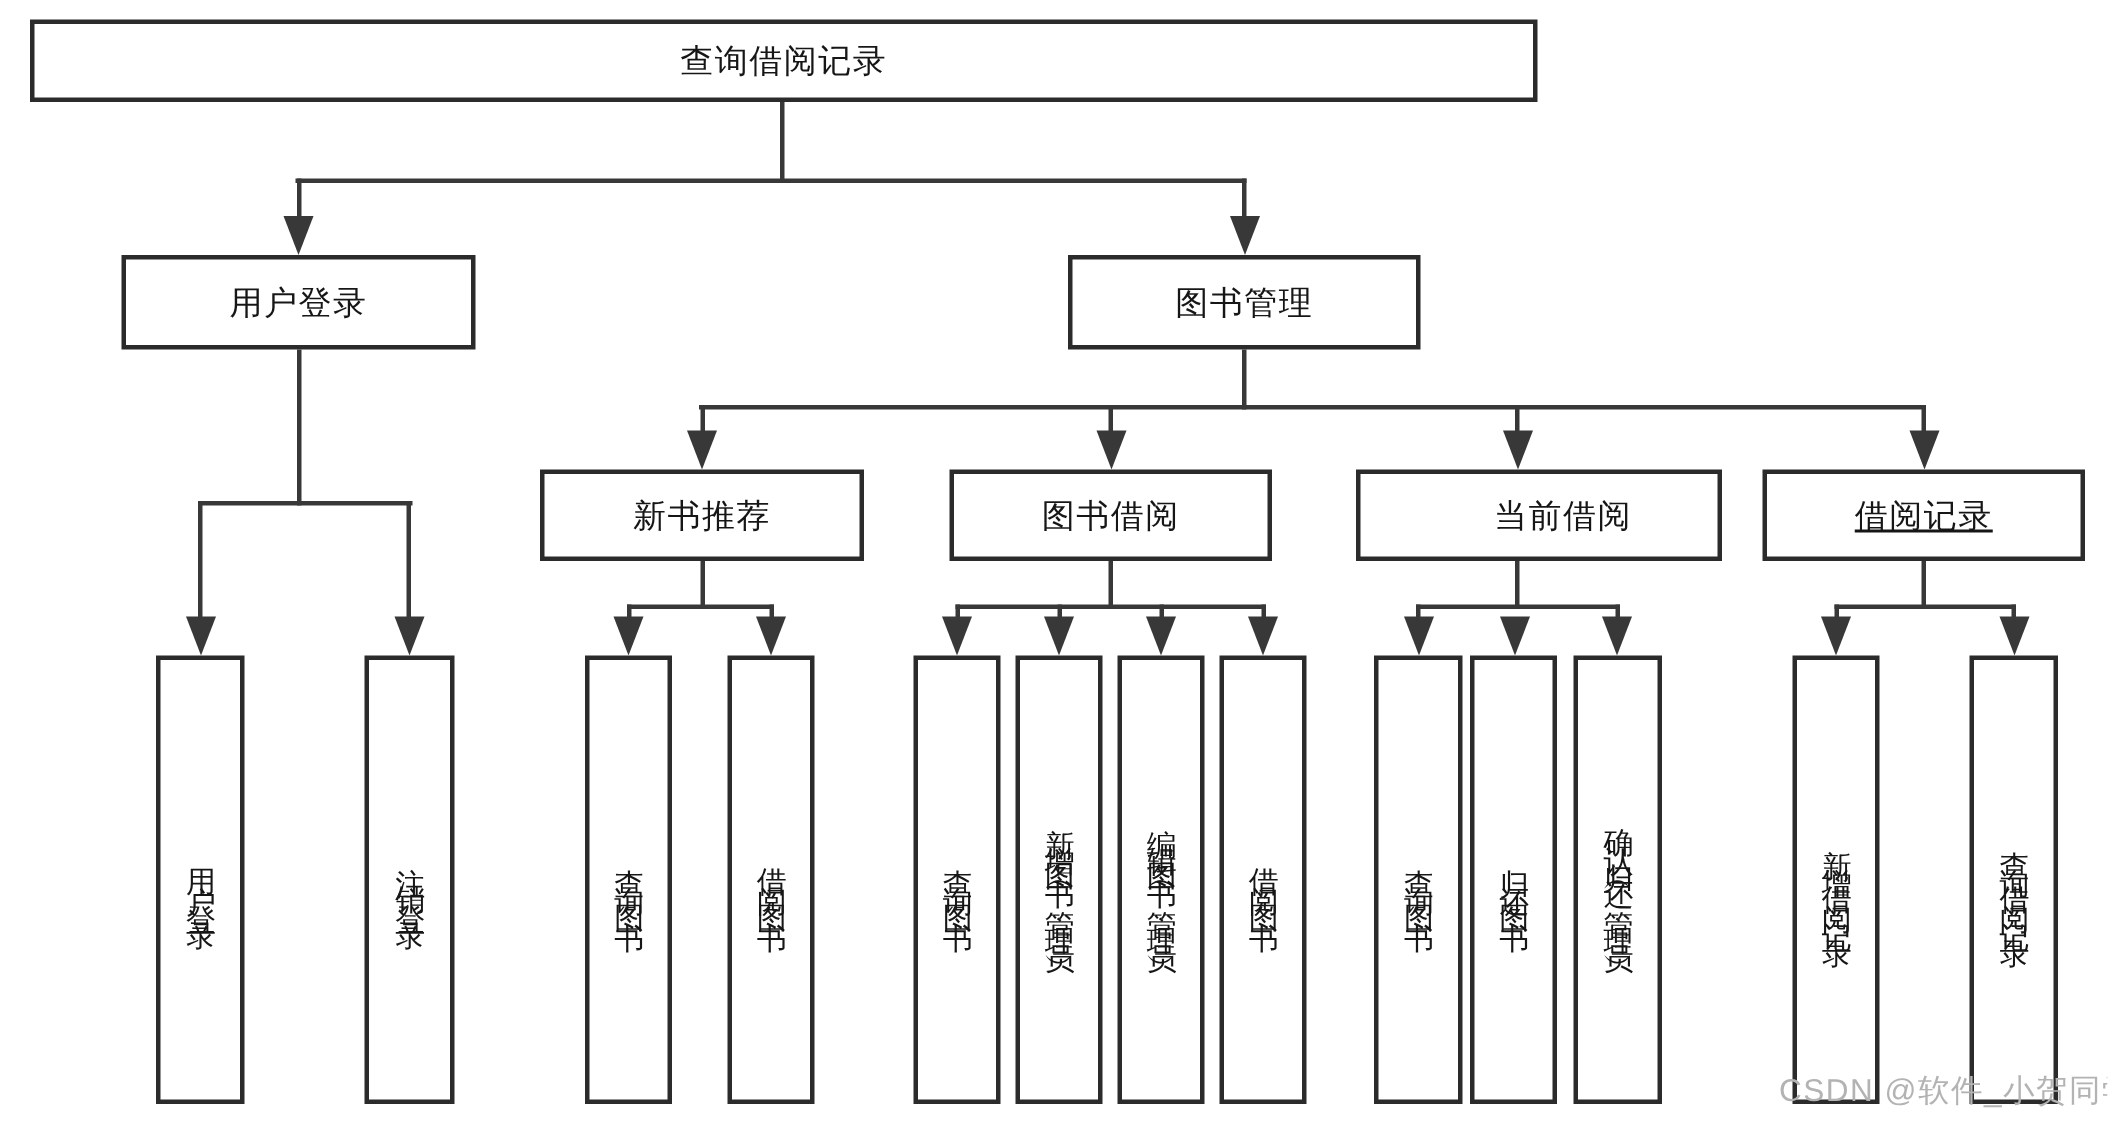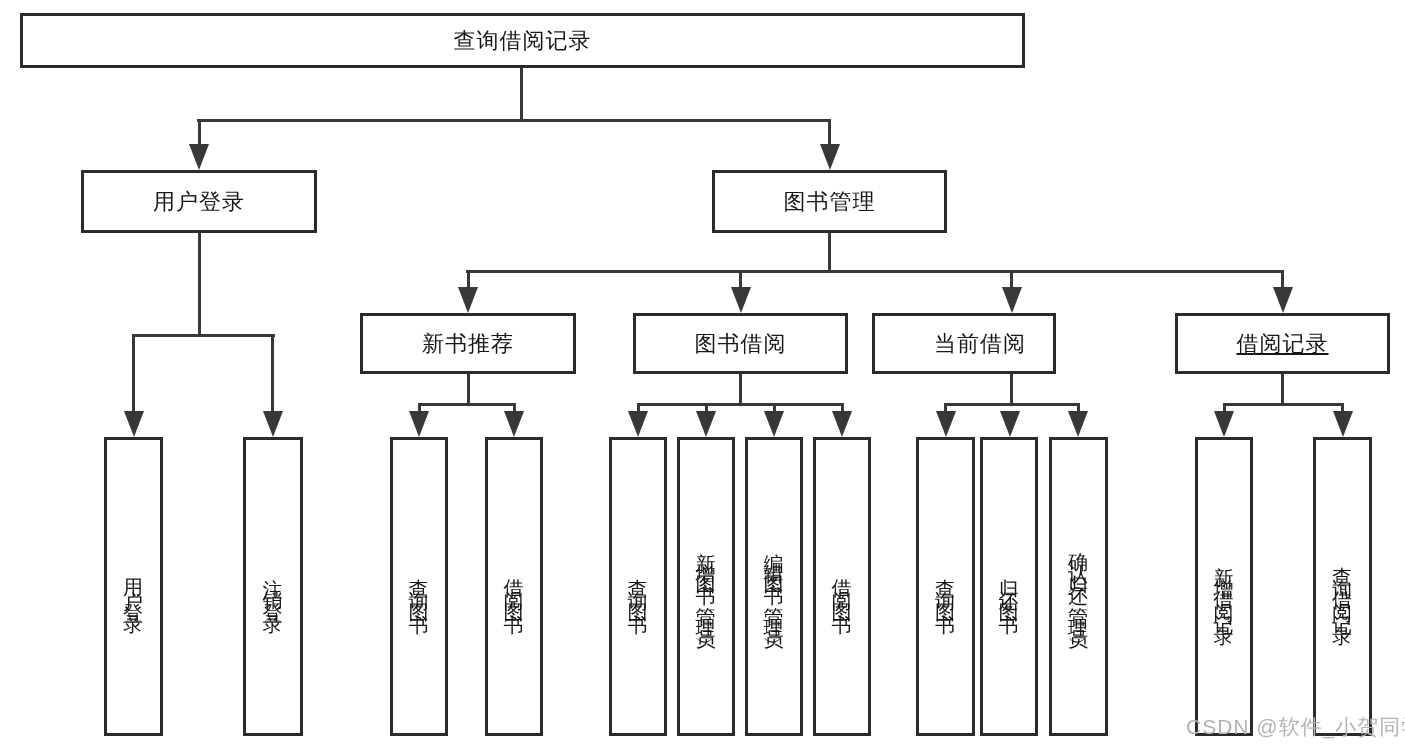--- a/index.html
+++ b/index.html
@@ -62,21 +62,21 @@
   <div class="vline" style="left:739px; top:270px; height:21px;"></div>
   <div class="vline" style="left:1010px; top:270px; height:21px;"></div>
   <div class="vline" style="left:1281px; top:270px; height:21px;"></div>
   <div class="arrow" style="left:458px; top:287px;"></div>
   <div class="arrow" style="left:730.5px; top:287px;"></div>
   <div class="arrow" style="left:1001.5px; top:287px;"></div>
   <div class="arrow" style="left:1272.5px; top:287px;"></div>
 
   <div class="box" style="left:360px; top:313px; width:216px; height:61px;">新书推荐</div>
   <div class="box" style="left:633px; top:313px; width:215px; height:61px;">图书借阅</div>
-  <div class="box" style="left:872px; top:313px; width:184px; height:61px;padding-left:32px;">当前借阅</div>
+  <div class="box" style="left:904px; top:313px; width:244px; height:61px;padding-left:32px;">当前借阅</div>
   <div class="box" style="left:1175px; top:313px; width:215px; height:61px;text-decoration:underline;">借阅记录</div>
 
   <div class="vline" style="left:466.5px; top:374px; height:32px;"></div>
   <div class="hline" style="left:417.5px; top:403px; width:98px;"></div>
   <div class="vline" style="left:417.5px; top:403px; height:12px;"></div>
   <div class="vline" style="left:512.5px; top:403px; height:12px;"></div>
   <div class="arrow" style="left:409px; top:411px;"></div>
   <div class="arrow" style="left:504px; top:411px;"></div>
 
   <div class="vline" style="left:739px; top:374px; height:32px;"></div>

